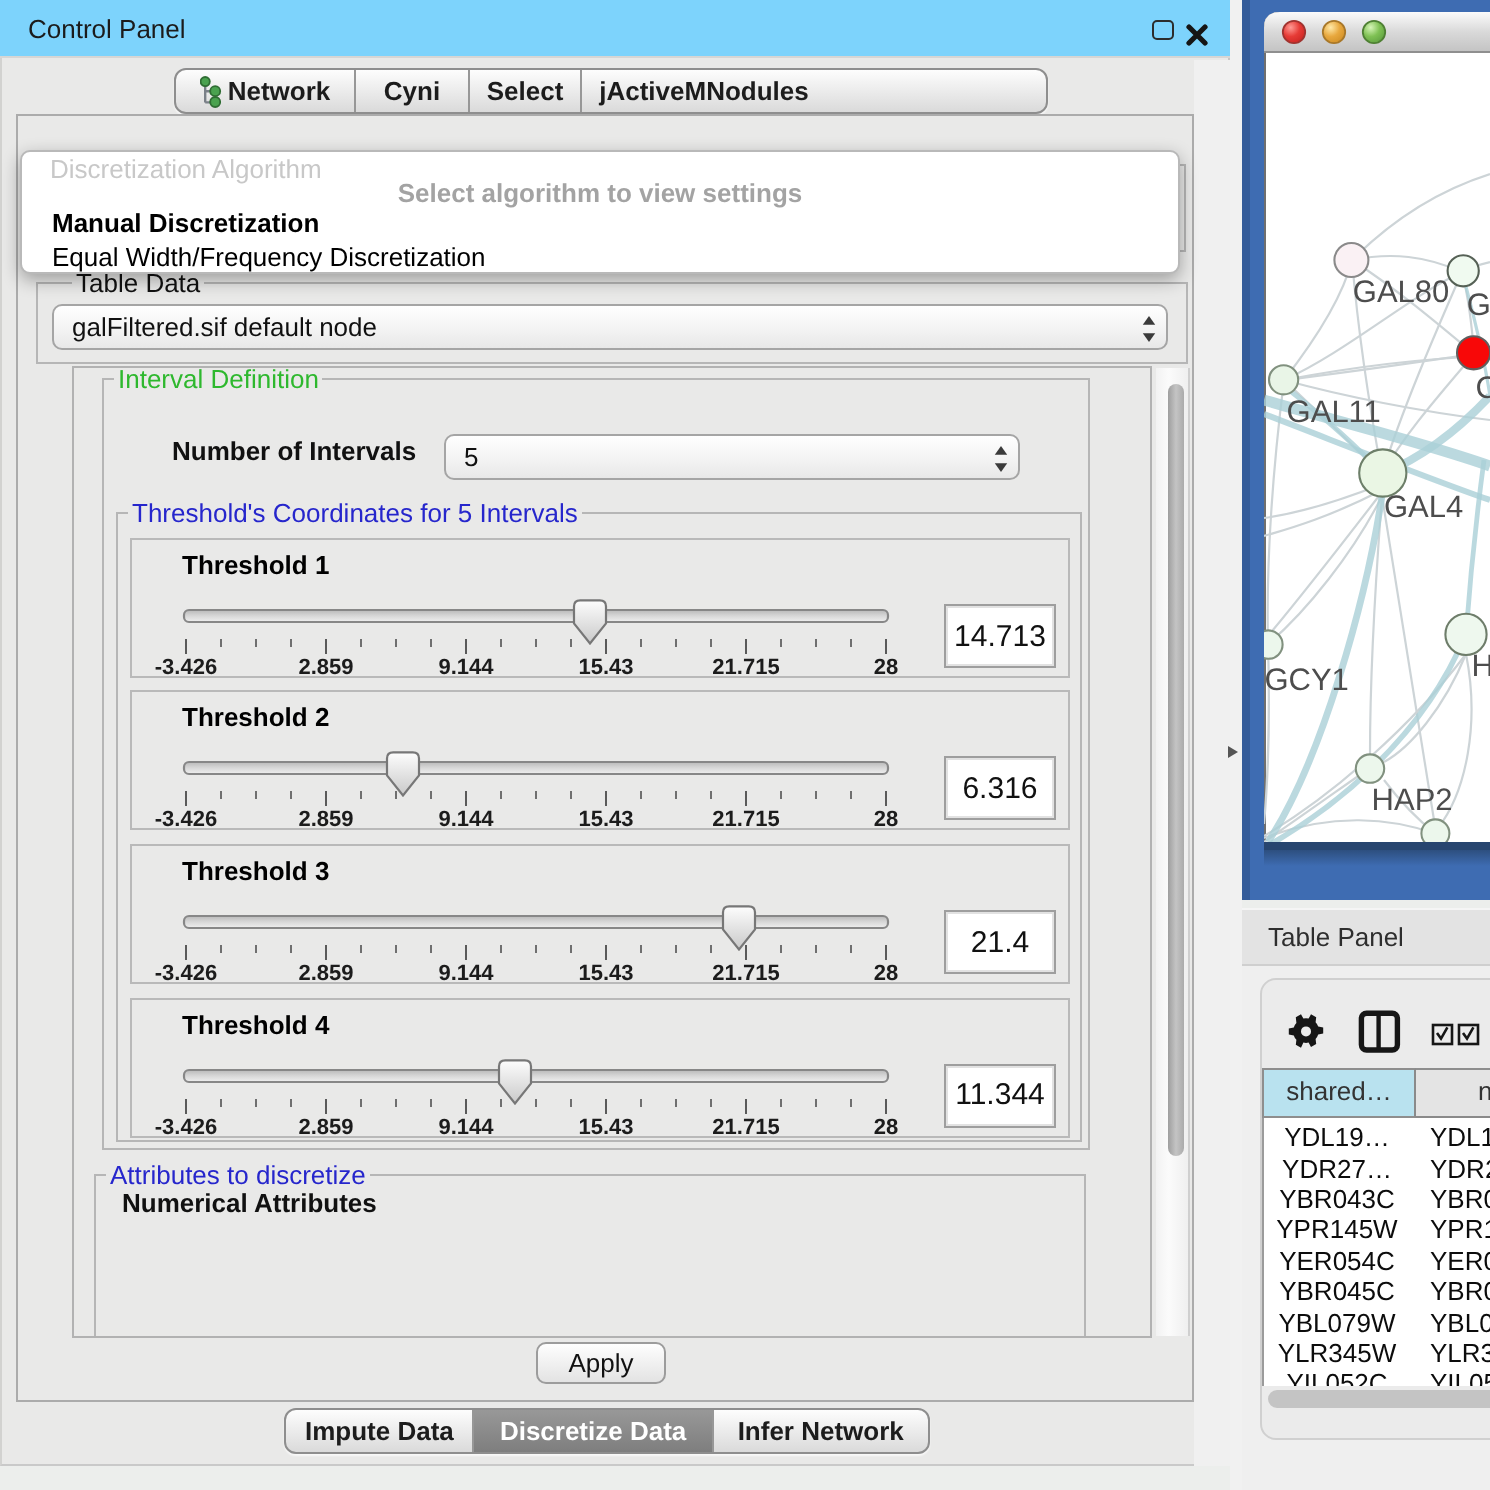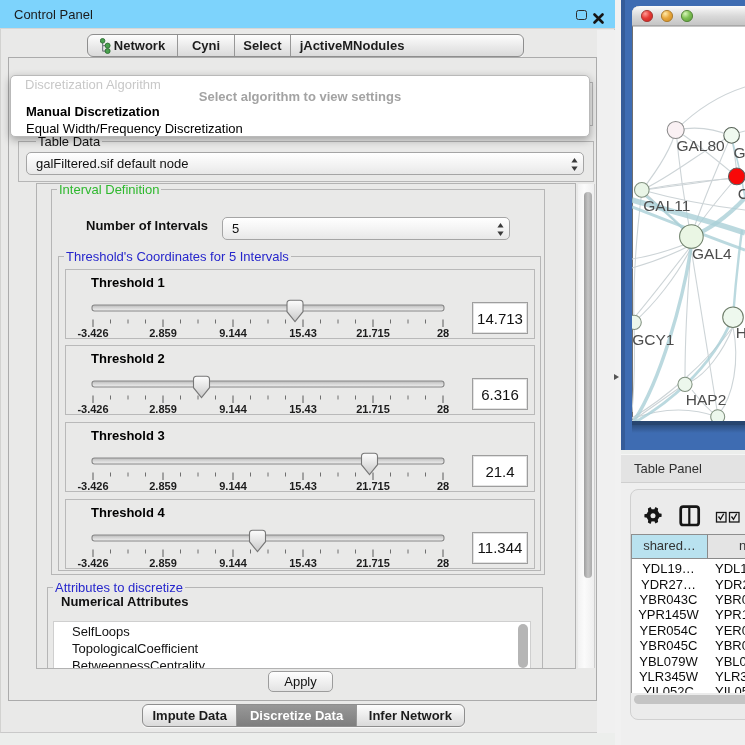--- a/index.html
+++ b/index.html
@@ -256,26 +256,20 @@
           </g>
         </svg>
   <div class="vbox">
           <span>11.344</span>
         </div>
 </div>
 
   <div class="group" style="left:46px; top:586px; width:496px; height:120px;"></div>
   <div class="glabel" style="left:52px; top:579px; color:#2626cc;">Attributes to discretize</div>
   <div class="abs" style="left:60px; top:593px; font-size:13px; font-weight:bold; color:#111;">Numerical Attributes</div>
-  <div class="abs" style="left:52px; top:620px; width:478px; height:60px; background:#fff; border:1px solid #cfcfcf;">
-    <div style="position:absolute; left:18px; top:2px; font-size:13px; color:#111;">SelfLoops</div>
-    <div style="position:absolute; left:18px; top:19px; font-size:13px; color:#111;">TopologicalCoefficient</div>
-    <div style="position:absolute; left:18px; top:36px; font-size:13px; color:#111;">BetweennessCentrality</div>
-    <div style="position:absolute; right:2px; top:2px; width:10px; height:44px; background:#b5b5b5; border-radius:5px;"></div>
-  </div>
  </div>
 </div>
 <div id="vsb">
     <div class="thumb"></div>
   </div>
 
 
 <div id="popup">
   <div style="position:absolute; left:14px; top:1px; font-size:13px; color:#c8c8c8;">Discretization Algorithm</div>
   <div style="position:absolute; left:0; right:0; top:13px; text-align:center; font-size:13px; font-weight:bold; color:#a3a3a3;">Select algorithm to view settings</div>

